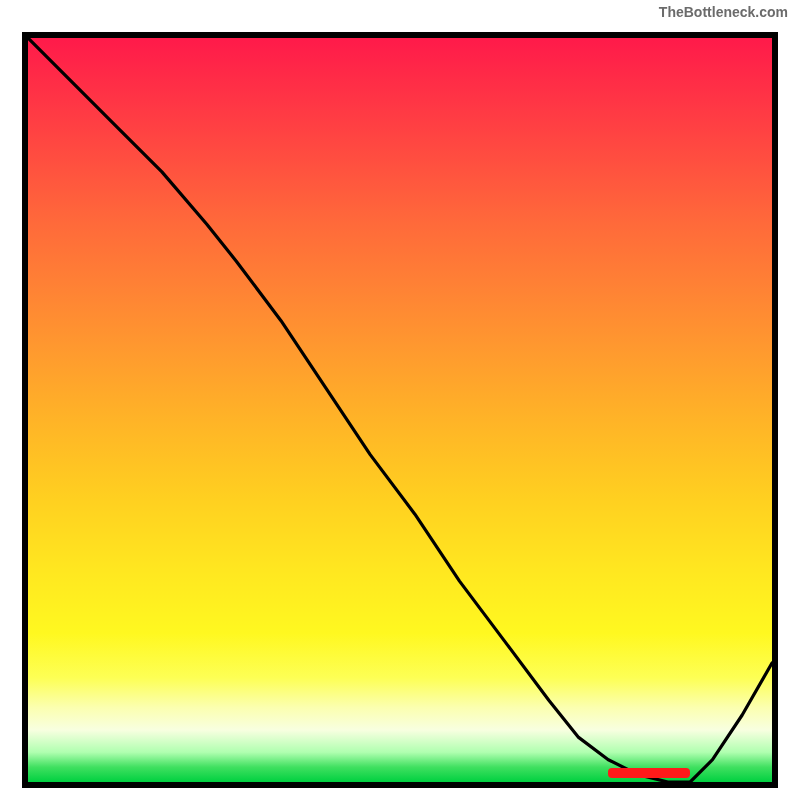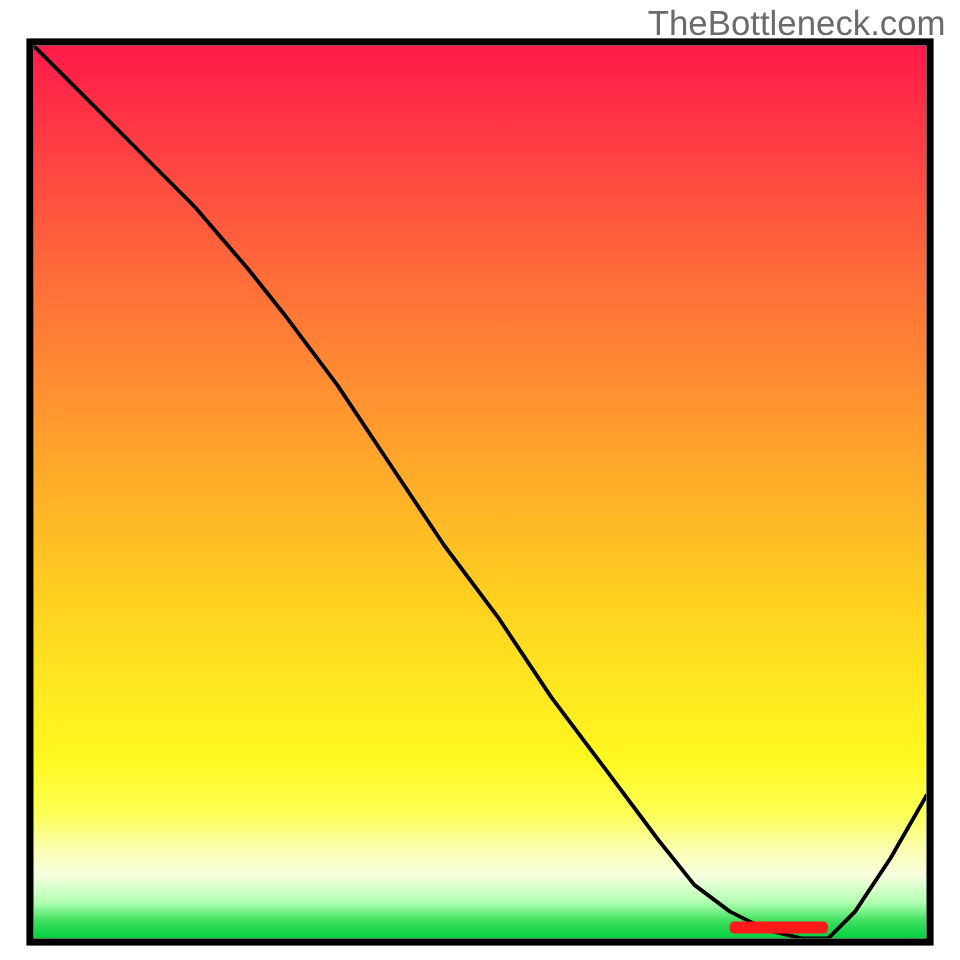--- a/index.html
+++ b/index.html
@@ -8,23 +8,23 @@
     height: 800px;
     background: #ffffff;
     font-family: Arial, Helvetica, sans-serif;
     position: relative;
     overflow: hidden;
   }
   .attribution {
     position: absolute;
     top: 4px;
     right: 12px;
-    font-size: 29px;
+    font-size: 14px;
     color: #6b6b6b;
-    font-weight: 400;
+    font-weight: 700;
   }
   .chart-container {
     position: absolute;
     top: 32px;
     left: 22px;
     width: 756px;
     height: 760px;
   }
   .plot-area {
     position: absolute;

